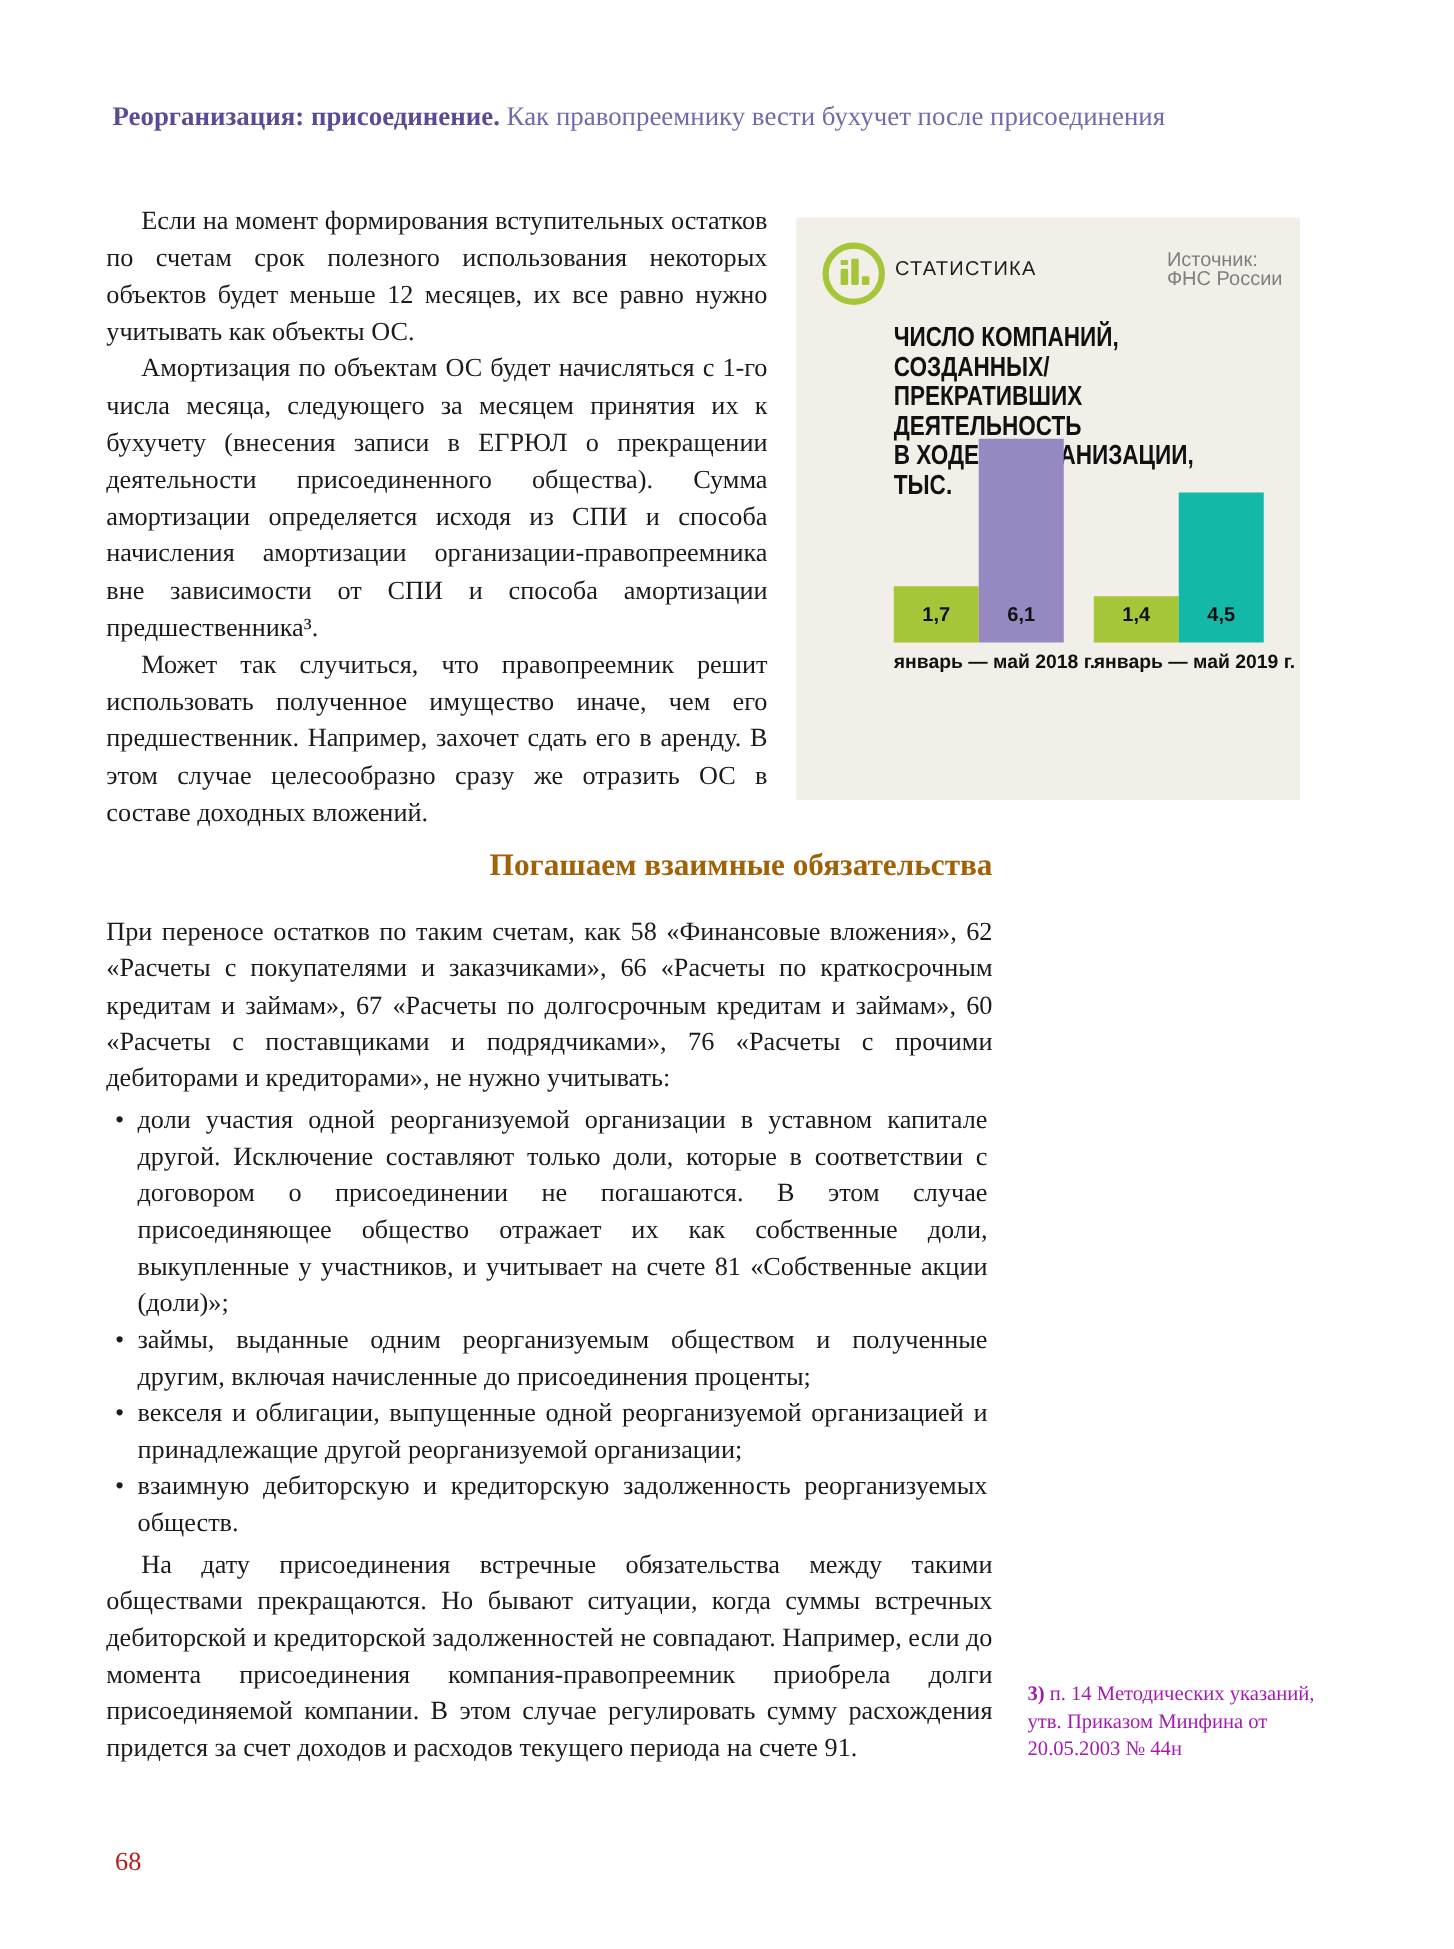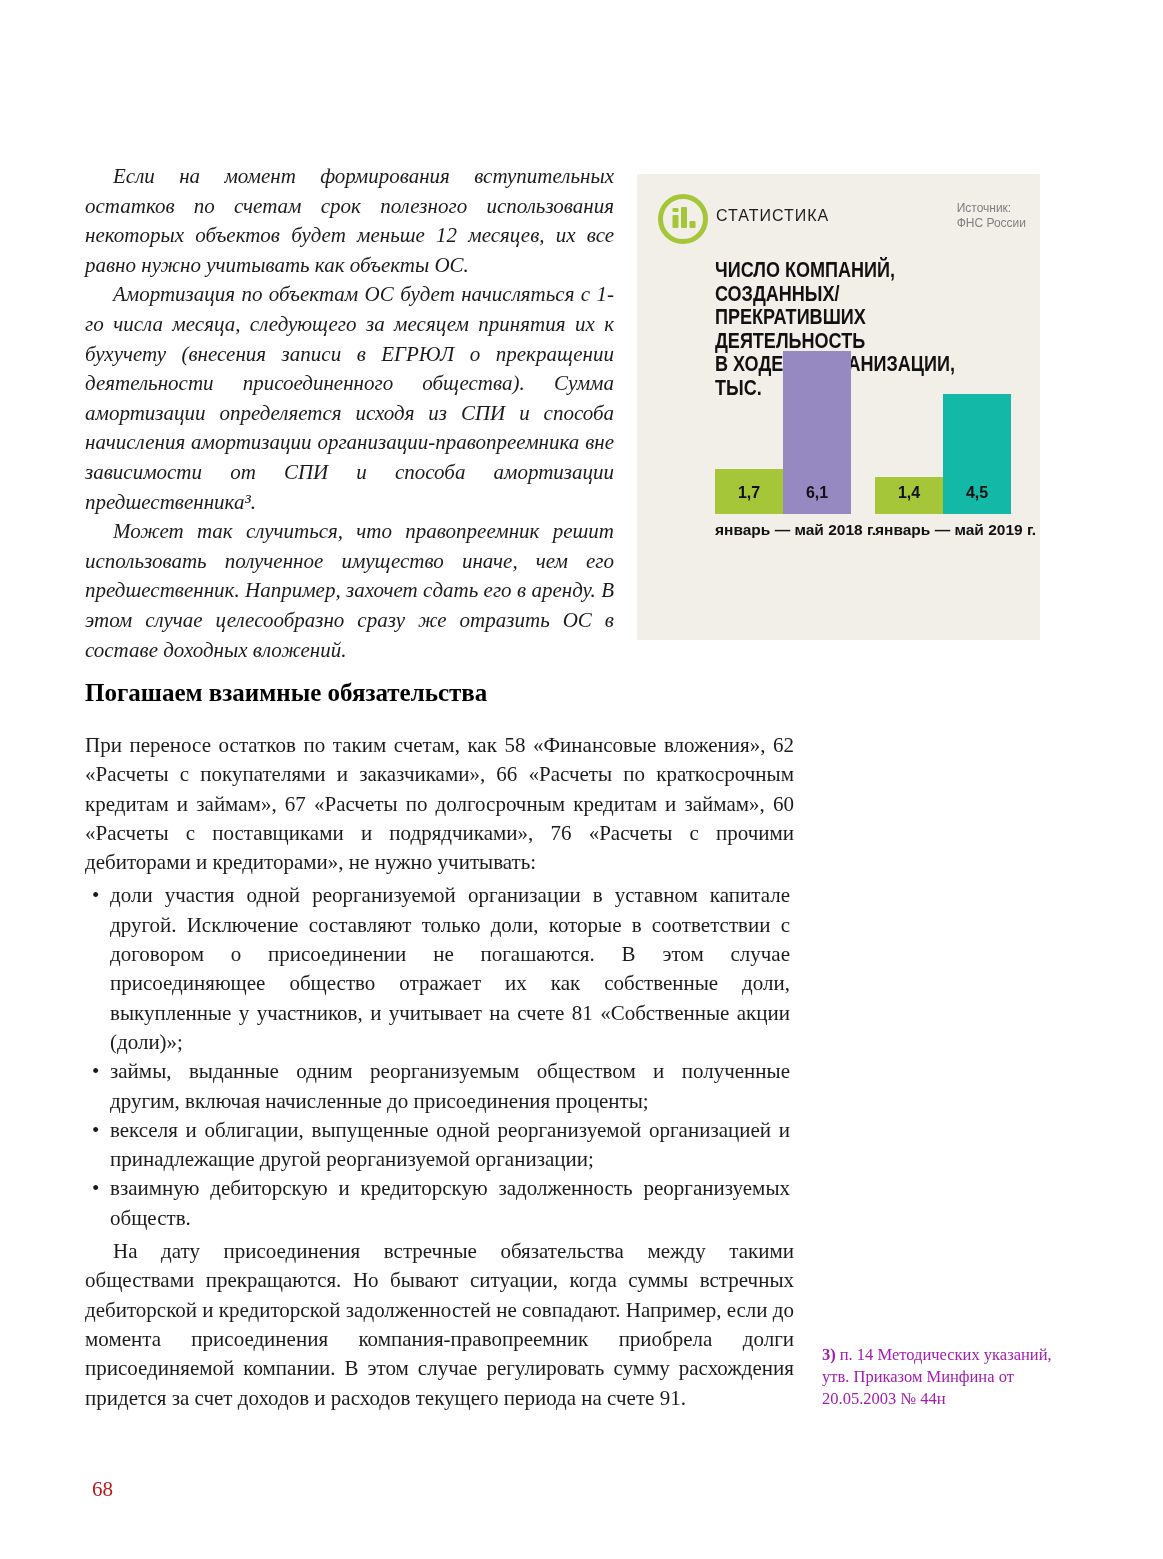--- a/index.html
+++ b/index.html
@@ -26,40 +26,39 @@
   .running-head .rh-rest { font-weight: 400; color: #7668a8; }
 
   
   .col-left {
     position: absolute;
     left: 85px; top: 162px;
     width: 529px;
     font-size: 21px;
     line-height: 29.6px;
     text-align: justify;
-    font-style: italic;
   }
   .col-left p { margin: 0; text-indent: 28px; }
 
   
   .stat-box {
     position: absolute;
     left: 637px; top: 174px;
     width: 403px; height: 466px;
     background: #f2efe9;
     font-family: "Liberation Sans", "DejaVu Sans", sans-serif;
   }
   .stat-head-icon { position: absolute; left: 20px; top: 19px; width: 52px; height: 52px; }
   .stat-label {
     position: absolute; left: 79px; top: 33px;
     font-size: 16px; letter-spacing: 1px; color: #1c1c1c;
   }
   .stat-source {
     position: absolute; right: 14px; top: 27px;
-    font-size: 12px; line-height: 15px; color: #7f7f7f;
+    font-size: 16px; line-height: 15px; color: #7f7f7f;
     white-space: pre-line;
   }
   .stat-title {
     position: absolute; left: 78px; top: 84px;
     font-size: 22px; line-height: 23.5px; font-weight: 700;
     color: #111; white-space: pre-line;
     transform: scaleX(0.82); transform-origin: 0 0;
     letter-spacing: 0px;
   }
 
@@ -94,22 +93,22 @@
     position: absolute;
     left: 85px; top: 679px;
     width: 709px;
     font-size: 21px;
     line-height: 29.3px;
     text-align: justify;
   }
   .section h2 {
     margin: 0 0 24px 0;
     font-size: 25px; line-height: 28px;
-    font-weight: 700; color: #000000;
-    text-align: left;
+    font-weight: 700; color: #a16207;
+    text-align: right;
   }
   .section p { margin: 0; }
   .section p.indent { text-indent: 28px; }
   .section ul { margin: 4px; padding: 0; list-style: none; }
   .section li { position: relative; padding-left: 21px; }
   .section li::before { content: "\2022"; position: absolute; left: 3px; top: 0; }
 
   
   .footnote {
     position: absolute;
@@ -125,20 +124,24 @@
     position: absolute;
     left: 92px; top: 1477px;
     font-size: 21px; color: #b91c1c;
   }
 </style>
 </head>
 <body>
 
 <div class="page">
 
+  <div class="running-head">
+    <span class="rh-bold">Реорганизация: присоединение.</span>
+    <span class="rh-rest"> Как правопреемнику вести бухучет после присоединения</span>
+  </div>
 
   <div class="col-left">
     <p>Если на момент формирования вступительных остатков по счетам срок полезного использования некоторых объектов будет меньше 12 месяцев, их все равно нужно учитывать как объекты ОС.</p>
     <p>Амортизация по объектам ОС будет начисляться с 1-го числа месяца, следующего за месяцем принятия их к бухучету (внесения записи в ЕГРЮЛ о прекращении деятельности присоединенного общества). Сумма амортизации определяется исходя из СПИ и способа начисления амортизации организации-правопреемника вне зависимости от СПИ и способа амортизации предшественника³.</p>
     <p>Может так случиться, что правопреемник решит использовать полученное имущество иначе, чем его предшественник. Например, захочет сдать его в аренду. В этом случае целесообразно сразу же отразить ОС в составе доходных вложений.</p>
   </div>
 
   <div class="stat-box">
     <svg class="stat-head-icon" viewBox="0 0 52 52">
       <circle cx="26" cy="26" r="22.5" fill="none" stroke="#a5c639" stroke-width="5"></circle>

